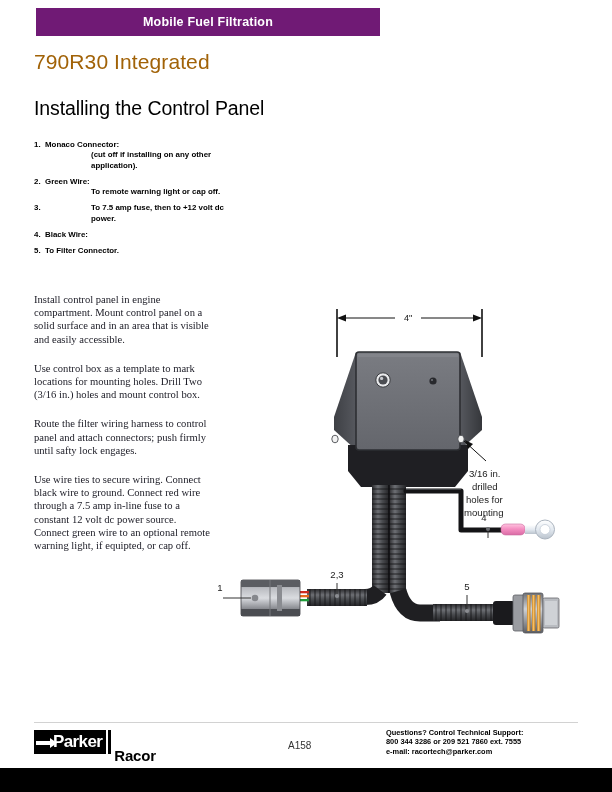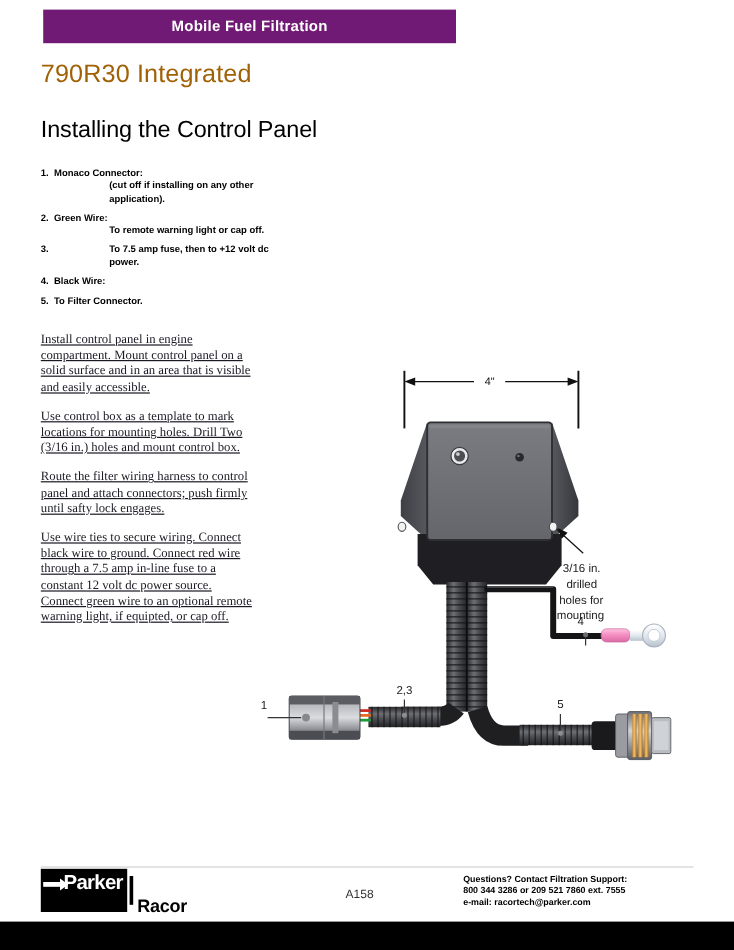--- a/index.html
+++ b/index.html
@@ -85,21 +85,21 @@
   #body-copy {
     position: absolute;
     left: 34px;
     top: 277px;
     width: 176px;
     font-family: "Liberation Serif", serif;
     font-size: 10.6px;
     line-height: 13.2px;
     color: #1a1a24;
   }
-  #body-copy p { margin: 0 0 11px 0; text-decoration: underline; }
+  #body-copy p { margin: 16px 0 11px 0; }
 
   
   #diagram {
     position: absolute;
     left: 215px;
     top: 295px;
     width: 380px;
     height: 360px;
   }
   #diagram svg { display: block; }
@@ -134,21 +134,21 @@
     top: 729px;
     height: 26px;
     display: flex;
     align-items: center;
   }
   #logo-mark {
     background: #000;
     height: 24px;
     display: flex;
     align-items: center;
-    padding: 0 4px 12px 2px;
+    padding: 0 4px 0 2px;
   }
   #logo-arrow {
     width: 16px;
     height: 4px;
     background: #fff;
     position: relative;
     margin-right: 1px;
     margin-top: 1px;
   }
   #logo-arrow:after {
@@ -515,18 +515,18 @@
     <span id="logo-arrow"></span>
     <span id="logo-parker">Parker</span>
   </div>
   <div id="logo-divider"></div>
   <span id="logo-racor">Racor</span>
 </div>
 
 <div id="page-number">A158</div>
 
 <div id="support-block">
-  <div>Questions? Contact Filtration Support:</div>
+  <div>Questions? Control Technical Support:</div>
   <div>800 344 3286 or 209 521 7860 ext. 7555</div>
   <div>e-mail: racortech@parker.com</div>
 </div>
 
 <div id="footer-bar"></div>
 
 </body></html>

